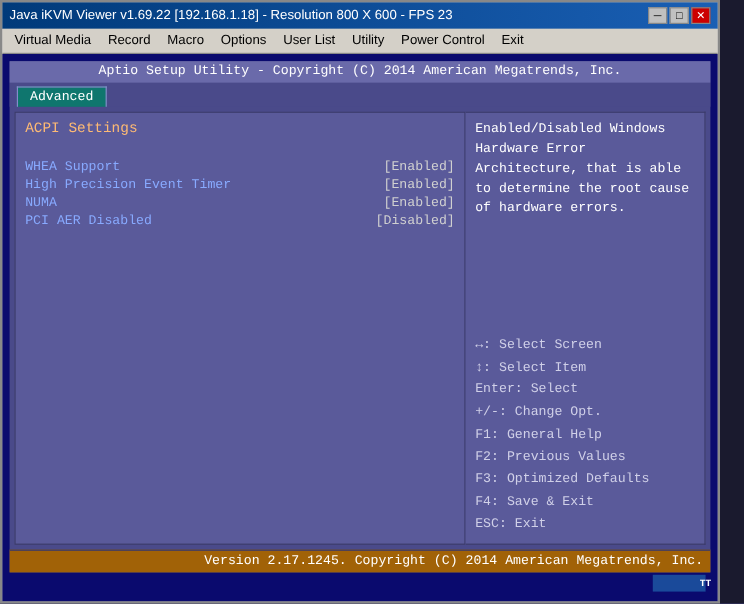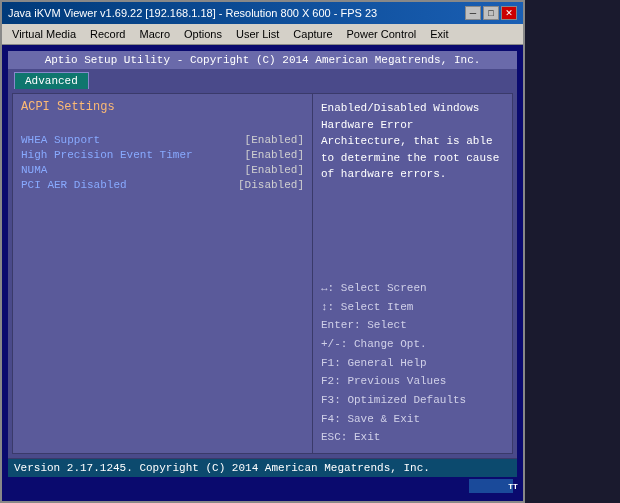--- a/index.html
+++ b/index.html
@@ -7,21 +7,21 @@
       width: 620px;
       height: 503px;
       background: #1a1a2e;
       font-family: 'Courier New', Courier, monospace;
       font-size: 12px;
       overflow: hidden;
     }
 
     
     .window {
-      width: 525px;
+      width: 600px;
       height: 503px;
       background: #c0c0c0;
       border: 2px solid #888;
       display: flex;
       flex-direction: column;
     }
 
     .title-bar {
       background: linear-gradient(to right, #003a7a, #1a5fb4);
       color: white;
@@ -191,23 +191,23 @@
     }
 
     .bios-nav-help {
       font-size: 11px;
       color: #d0d0e8;
       line-height: 1.7;
     }
 
     
     .bios-footer {
-      background: #0c4a6e;
+      background: #a16207;
       color: #ffffff;
-      text-align: left;
+      text-align: right;
       padding: 3px 6px;
       font-size: 11px;
       flex-shrink: 0;
       border-top: 1px solid #3a3a6a;
     }
 
     
     .kvm-footer {
       display: flex;
       justify-content: flex-end;
@@ -249,21 +249,21 @@
       <div class="title-btn close">✕</div>
     </div>
   </div>
 
   <div class="menu-bar">
     <div class="menu-item">Virtual Media</div>
     <div class="menu-item">Record</div>
     <div class="menu-item">Macro</div>
     <div class="menu-item">Options</div>
     <div class="menu-item">User List</div>
-    <div class="menu-item">Capture</div>
+    <div class="menu-item">Utility</div>
     <div class="menu-item">Power Control</div>
     <div class="menu-item">Exit</div>
   </div>
 
   <div class="kvm-area">
     <div class="bios-frame">
 
       <div class="bios-header">
         <span>Aptio Setup Utility - Copyright (C) 2014 American Megatrends, Inc.</span>
       </div>

